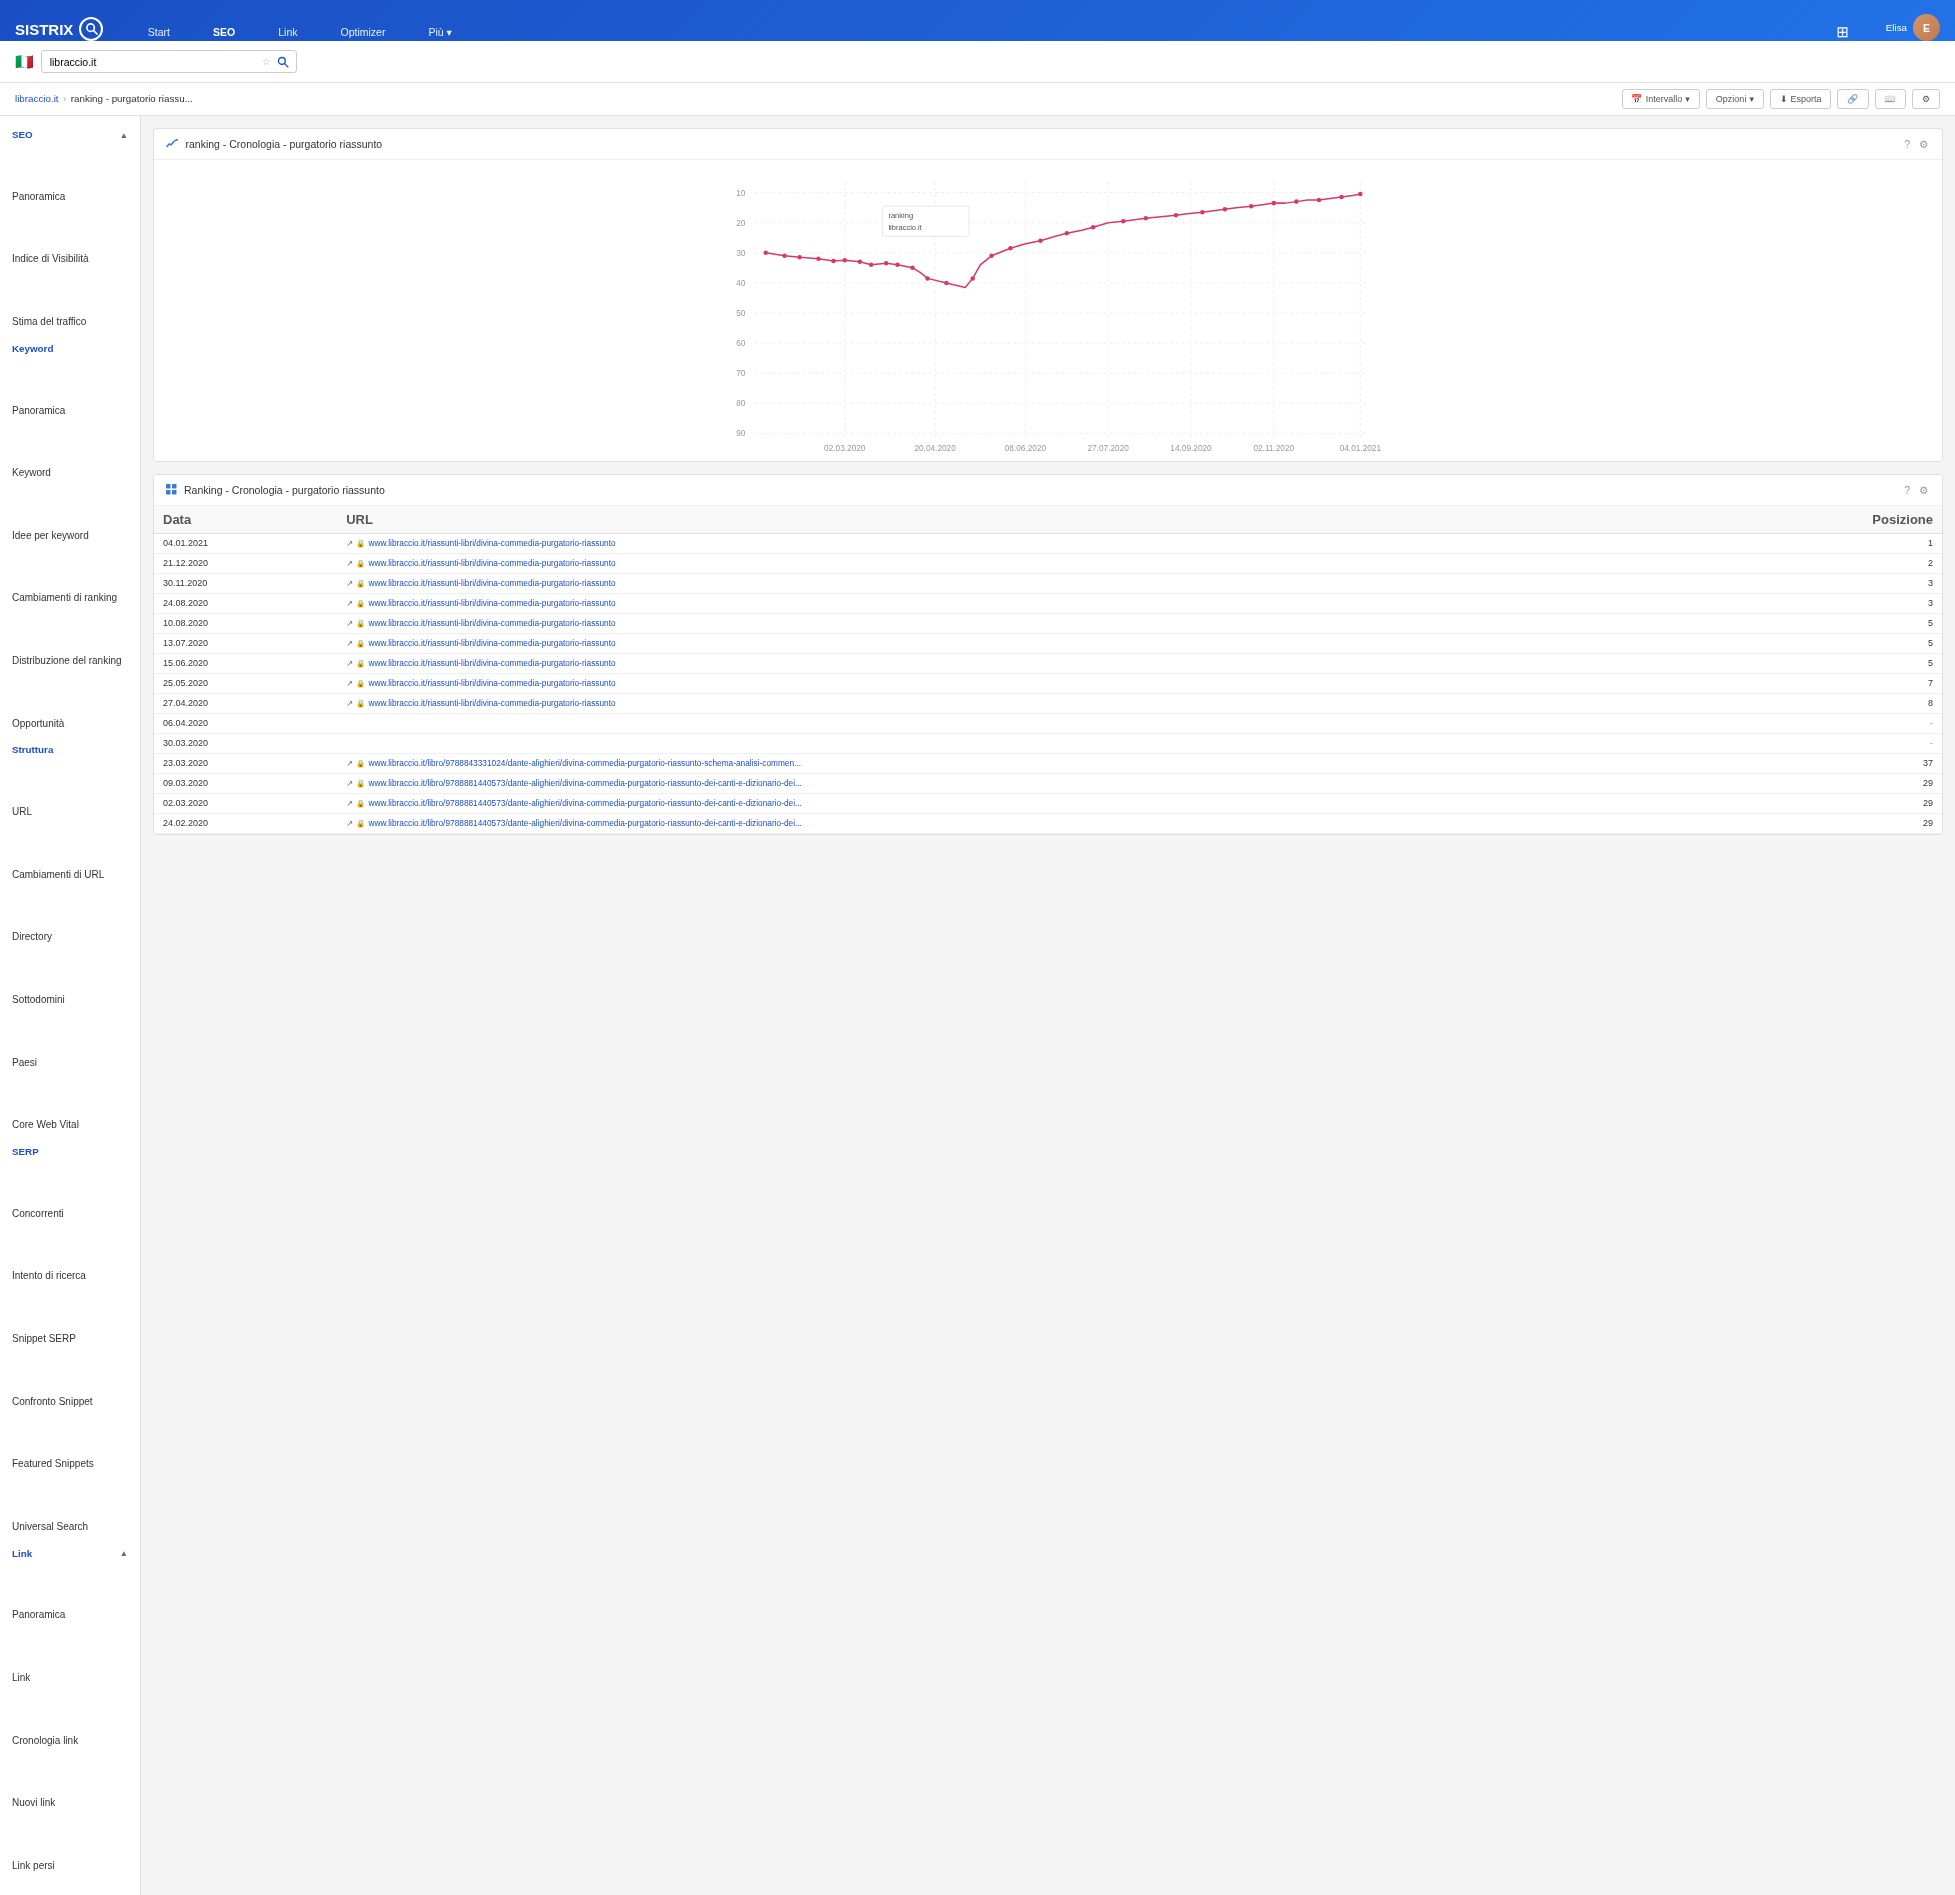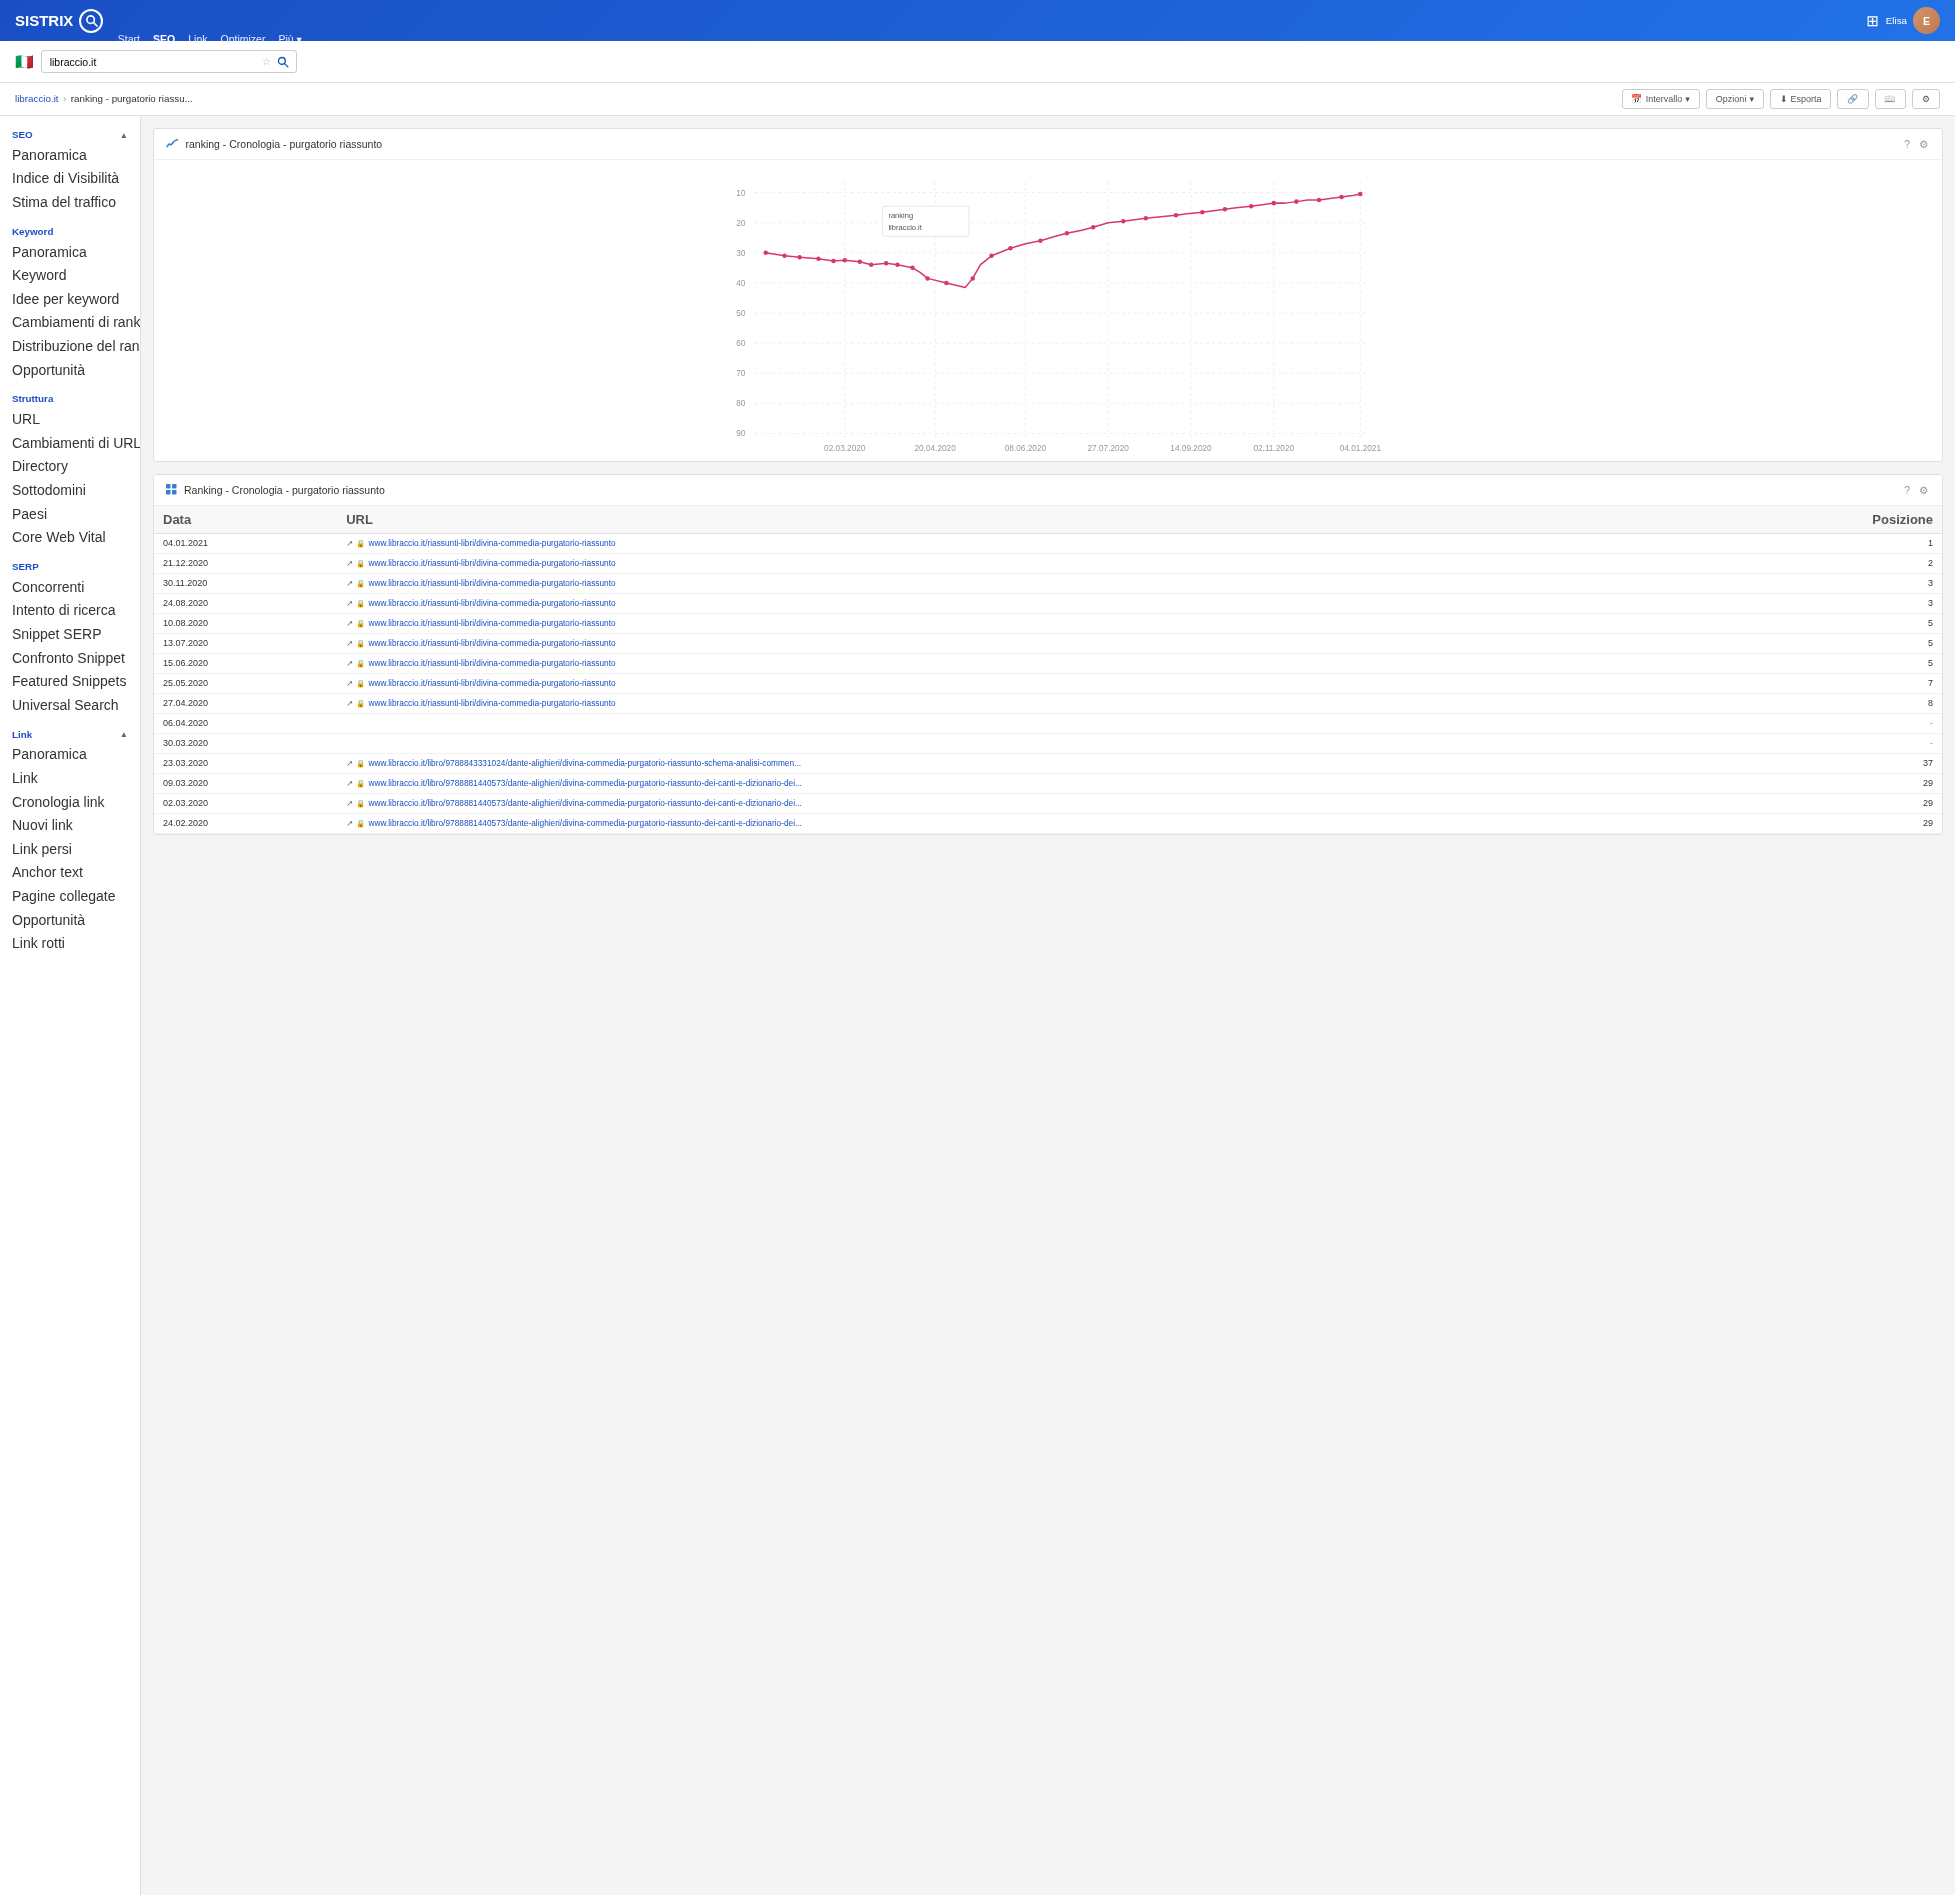--- a/index.html
+++ b/index.html
@@ -2,24 +2,24 @@
 <html style="font-size:12px"><head>
   <meta charset="utf-8">
   <style>
     * { box-sizing: border-box; margin: 0; padding: 0; }
     body { font-family: Arial, sans-serif; font-size: 9.8px; background: #f4f4f4; color: #333; }
 
     
     .top-nav {
       background: linear-gradient(135deg, #1a4fc4 0%, #1e5fd4 50%, #2272e8 100%);
       display: flex;
-      align-items: center;
+      align-items: flex-end;
       padding: 0 15px;
       height: 41px;
-      gap: 1px;
+      gap: 31px;
     }
     .logo {
       display: flex;
       align-items: center;
       gap: 6px;
       color: white;
       font-size: 15px;
       font-weight: bold;
       margin-right: 7.5px;
     }
@@ -115,23 +115,24 @@
       font-size: 9.8px;
       color: #1a4fc4;
       padding: 6px 12px 3px;
       display: flex;
       align-items: center;
       justify-content: space-between;
     }
     .sidebar-item {
       padding: 3.8px 12px;
       cursor: pointer;
-      font-size: 14px;
+      font-size: 10px;
       color: #333;
       white-space: nowrap;
+      margin-top: 44px;
     }
     .sidebar-chevron { font-size: 8.3px; color: #666; cursor: pointer; }
     .sidebar-divider { height: 6px; }
 
     
     .content {
       flex: 1;
       overflow-y: auto;
       padding: 12px;
       display: flex;

